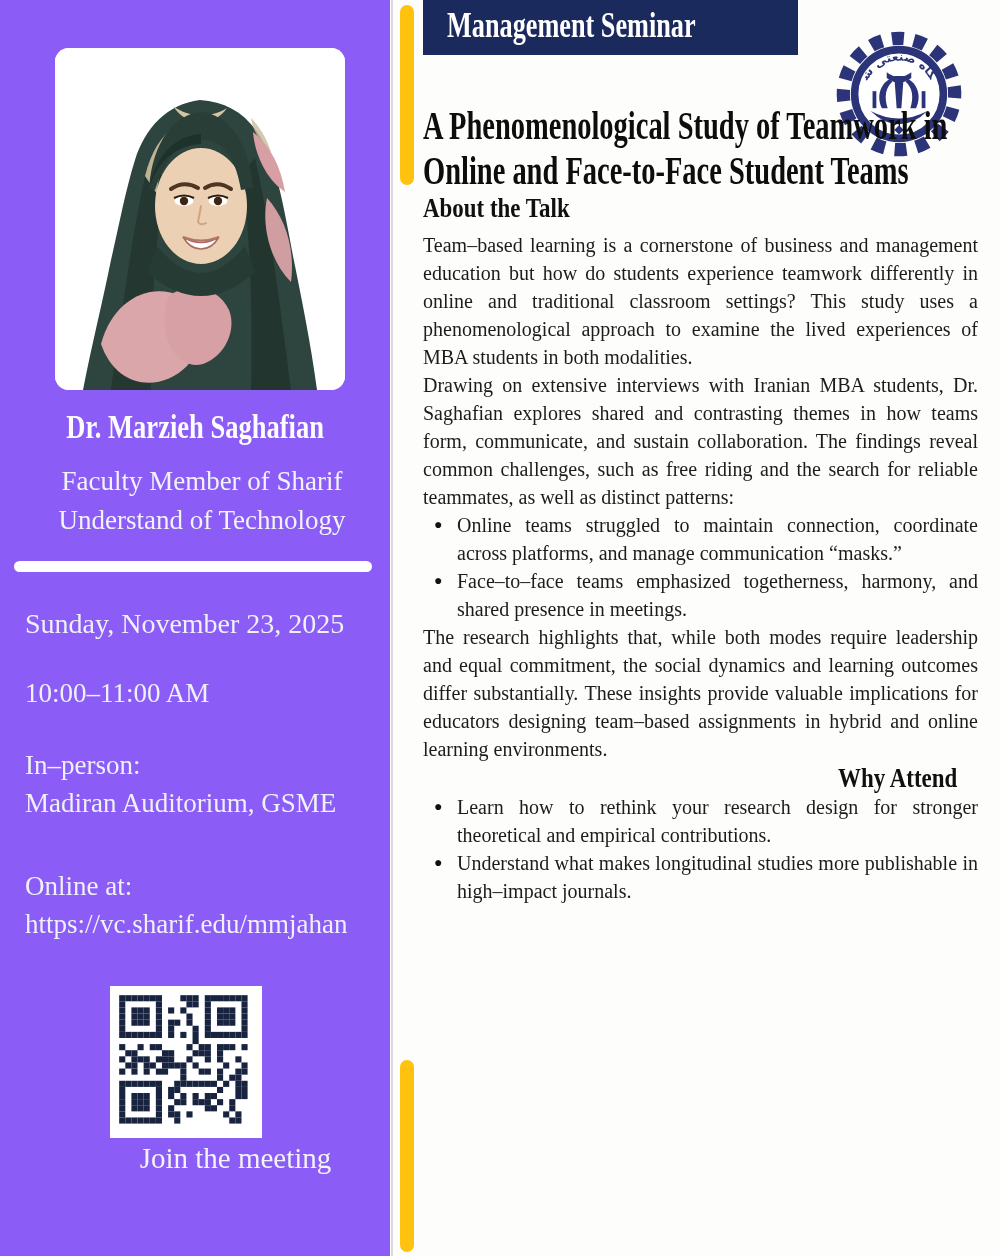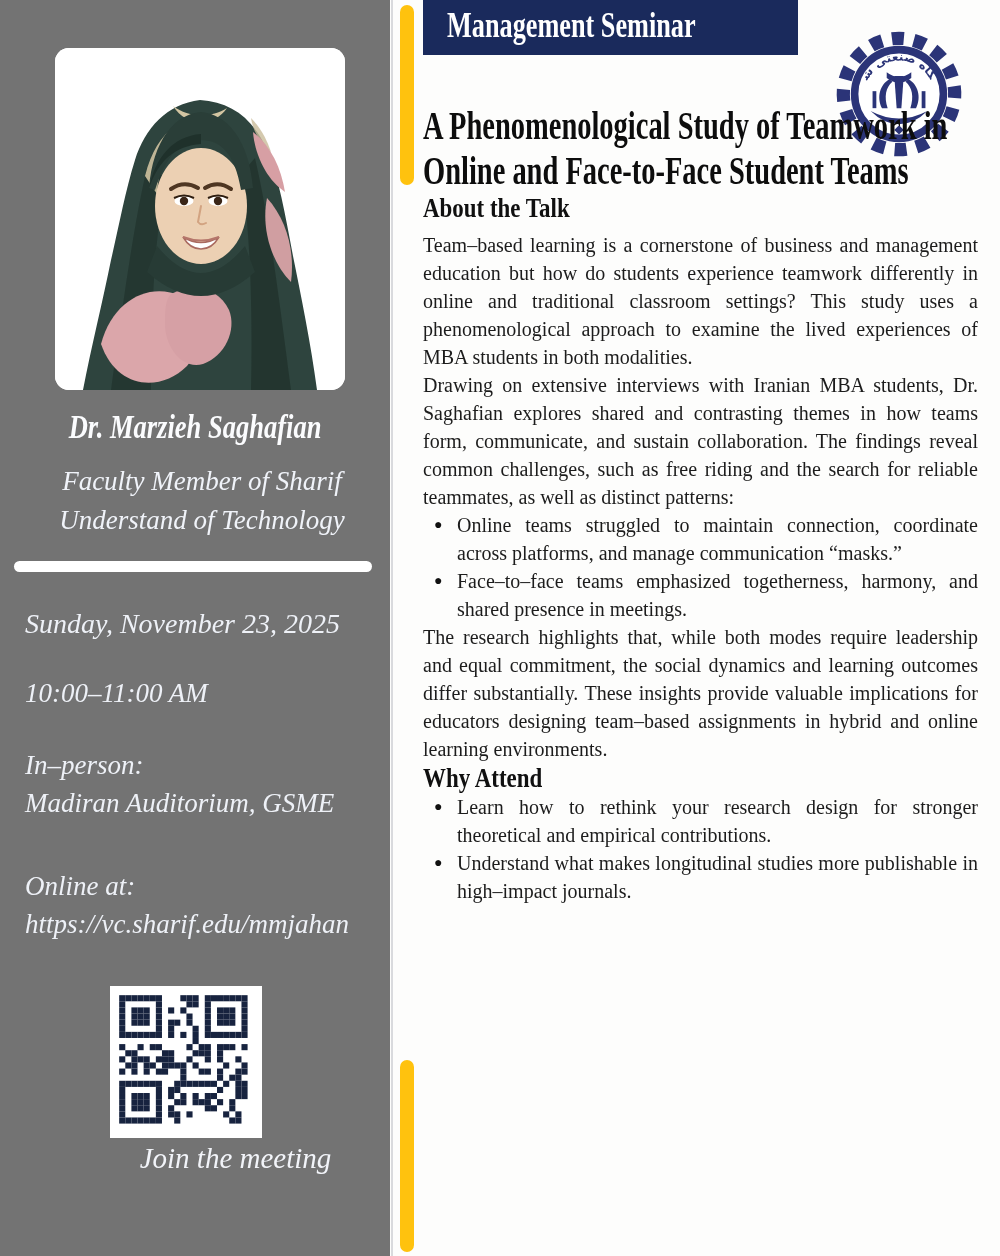--- a/index.html
+++ b/index.html
@@ -6,21 +6,21 @@
   body{
     width:1000px;height:1256px;position:relative;background:#fdfdfc;
     font-family:"Liberation Serif","DejaVu Serif",serif;
     -webkit-font-smoothing:antialiased;overflow:hidden;
   }
   .poster{position:absolute;inset:0;}
 
   
   .sidebar{
     position:absolute;left:0;top:0;width:390px;height:1256px;
-    background:#737373;color:#edf1f8;font-style:italic;
+    background:#8b5cf6;color:#edf1f8;
   }
   .sidebar-sep{position:absolute;left:391px;top:0;width:2px;height:1256px;background:#d9dadd;}
   .photo-card{
     position:absolute;left:55px;top:48px;width:290px;height:342px;
     background:#ffffff;border-radius:14px;overflow:hidden;
   }
   .photo-card svg{display:block;width:100%;height:100%;}
   .speaker-name{
     position:absolute;left:0;top:408px;width:390px;margin:0;text-align:center;
     font-size:34px;font-weight:700;color:#fbfcfe;white-space:nowrap;
@@ -64,21 +64,21 @@
     padding:6px 20px 9px 24px;white-space:nowrap;
   }
   .badge .cond{display:inline-block;transform:scaleX(.75);transform-origin:left center;
     font-size:35px;font-weight:700;}
   .title{margin:48px 0 0 0;color:#0d0d0d;font-weight:700;}
   .title span{display:block;font-size:39px;line-height:45px;transform:scaleX(.73);
     transform-origin:left center;white-space:nowrap;}
   h3.sec-heading{margin:0;color:#101010;font-size:27px;line-height:30px;font-weight:700;}
   h3.sec-heading .cond{display:inline-block;transform:scaleX(.85);transform-origin:left center;white-space:nowrap;}
   .h-about{margin-top:43px;}
-  .h-why{margin-top:40px;}
+  .h-why{margin-top:40px;text-align:right;}
   .body-text{margin:0;font-size:20px;line-height:28px;color:#1c1c1c;text-align:justify;}
   .p-first{margin-top:8px;}
   ul.blist{margin:0;padding:0;list-style:none;}
   ul.blist li{position:relative;padding-left:34px;font-size:20px;line-height:28px;
     color:#1c1c1c;text-align:justify;}
   .bullet-dot{position:absolute;left:11px;top:0px;font-size:14px;color:#111;}
   .bullet-dot::before{content:"\25CF";}
   .why-list{margin-top:4px;}
 </style>
 </head>

